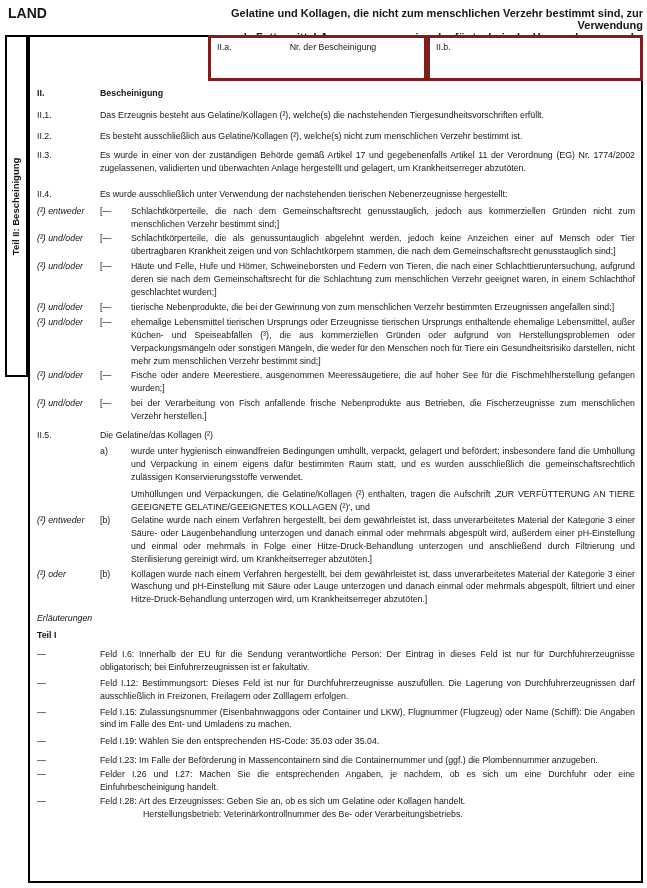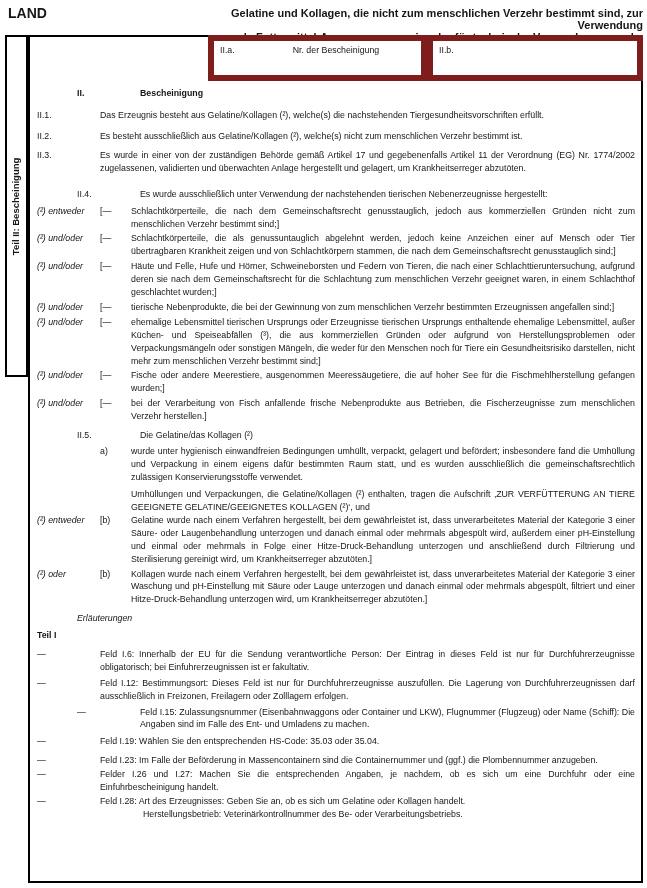--- a/index.html
+++ b/index.html
@@ -16,38 +16,38 @@
     border:2px solid #000; box-sizing:border-box;
     display:flex; align-items:center; justify-content:center; background:#fff;
   }
   .sidebar .vlabel { transform:rotate(-90deg); white-space:nowrap; font-weight:bold; font-size:9.5px; }
 
   .main {
     position:absolute; left:28px; top:35px; width:615px; height:848px;
     border:2px solid #000; box-sizing:border-box; background:#fff;
   }
   .refcell {
-    position:absolute; top:-2px; height:46px; border:6px solid #7f1d1d;
+    position:absolute; top:-2px; height:46px; border:3px solid #7f1d1d;
     box-sizing:border-box; background:#fff; padding:3px 6px;
   }
   .cell-a { left:178px; width:219px; display:flex; }
   .cell-a .cap { margin-left:58px; }
   .cell-b { left:397px; width:216px; }
 
   .content { padding-top:50px; }
   .row { display:flex; padding:0 6px 0 7px; margin-bottom:5px; }
   .c1 { width:63px; flex:none; }
   .c2 { width:31px; flex:none; }
   .ct { flex:1; text-align:justify; }
   .ct-l { flex:1; text-align:justify; }
   .bold { font-weight:bold; }
   .ital { font-style:italic; }
   .opt-label { font-style:italic; }
   .mb0 { margin-bottom:0; } .mb1 { margin-bottom:1px; } .mb2 { margin-bottom:2px; }
-  .mb3 { margin-bottom:3px; } .mb4 { margin-bottom:4px;margin-left:40px; } .mb6 { margin-bottom:6px; }
+  .mb3 { margin-bottom:3px; } .mb4 { margin-bottom:4px; } .mb6 { margin-bottom:6px; }
   .mb7 { margin-bottom:7px; } .mb8 { margin-bottom:8px; } .mb13 { margin-bottom:13px;justify-content:flex-end; }
   .subline { padding-left:43px; text-align:left; }
   .para2 { margin-top:4px; }
 </style>
 </head>
 <body>
 
 <div class="page">
 
   <div class="hdr-land">LAND</div>

